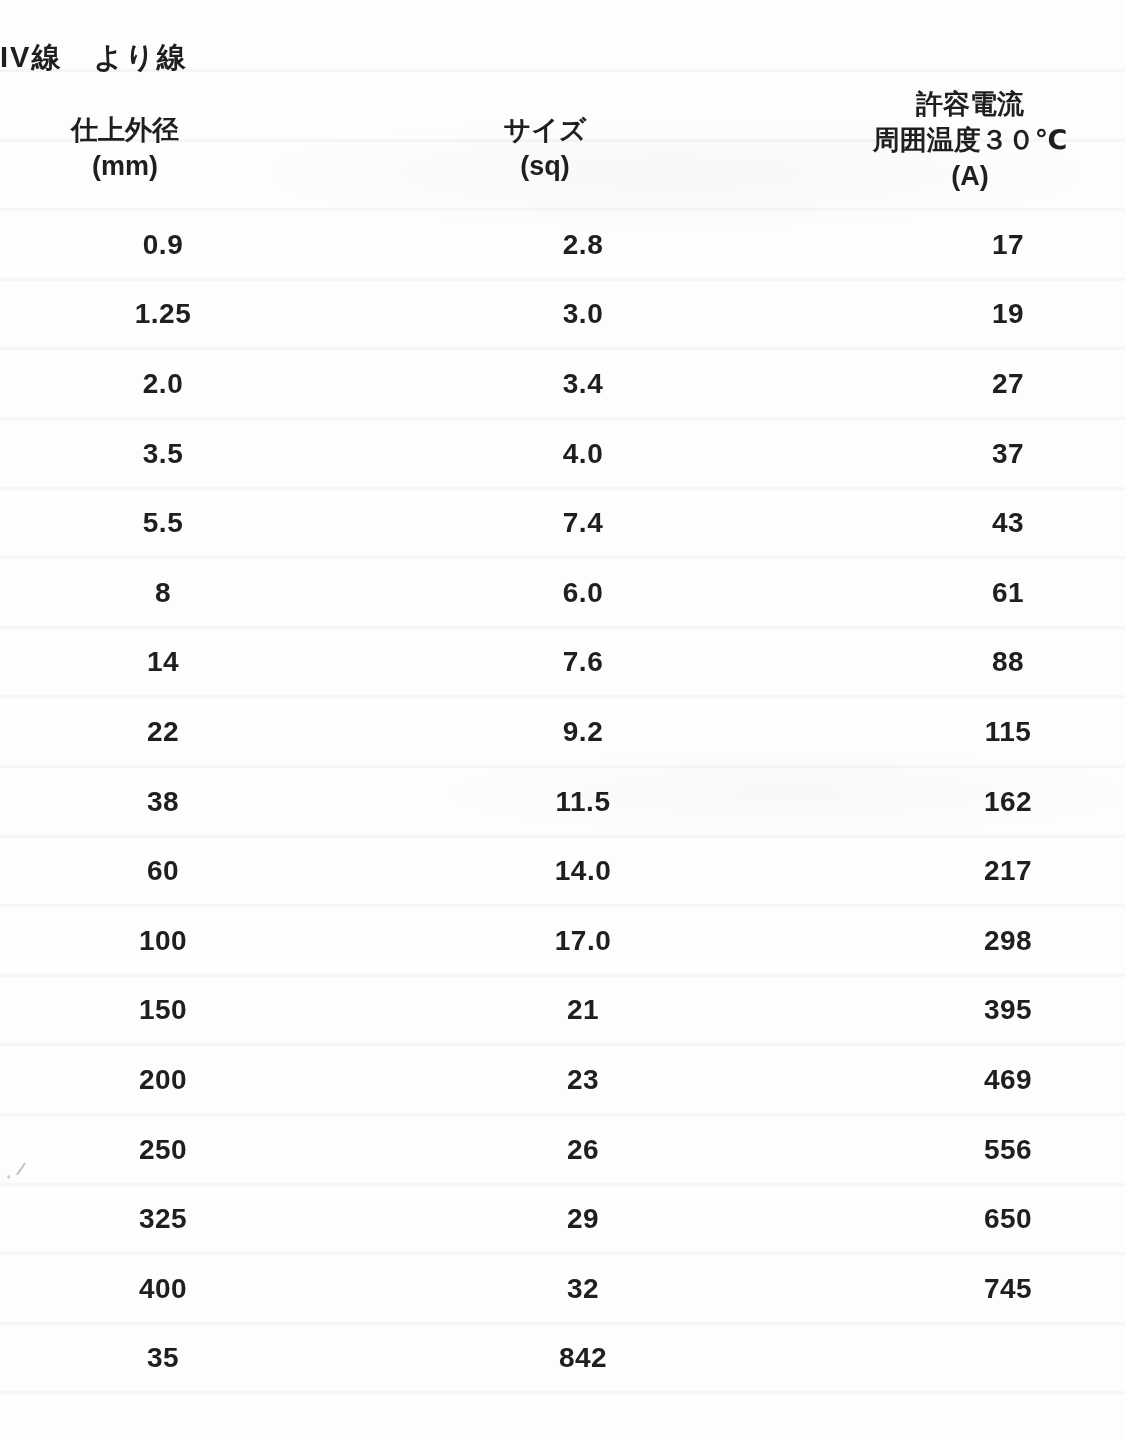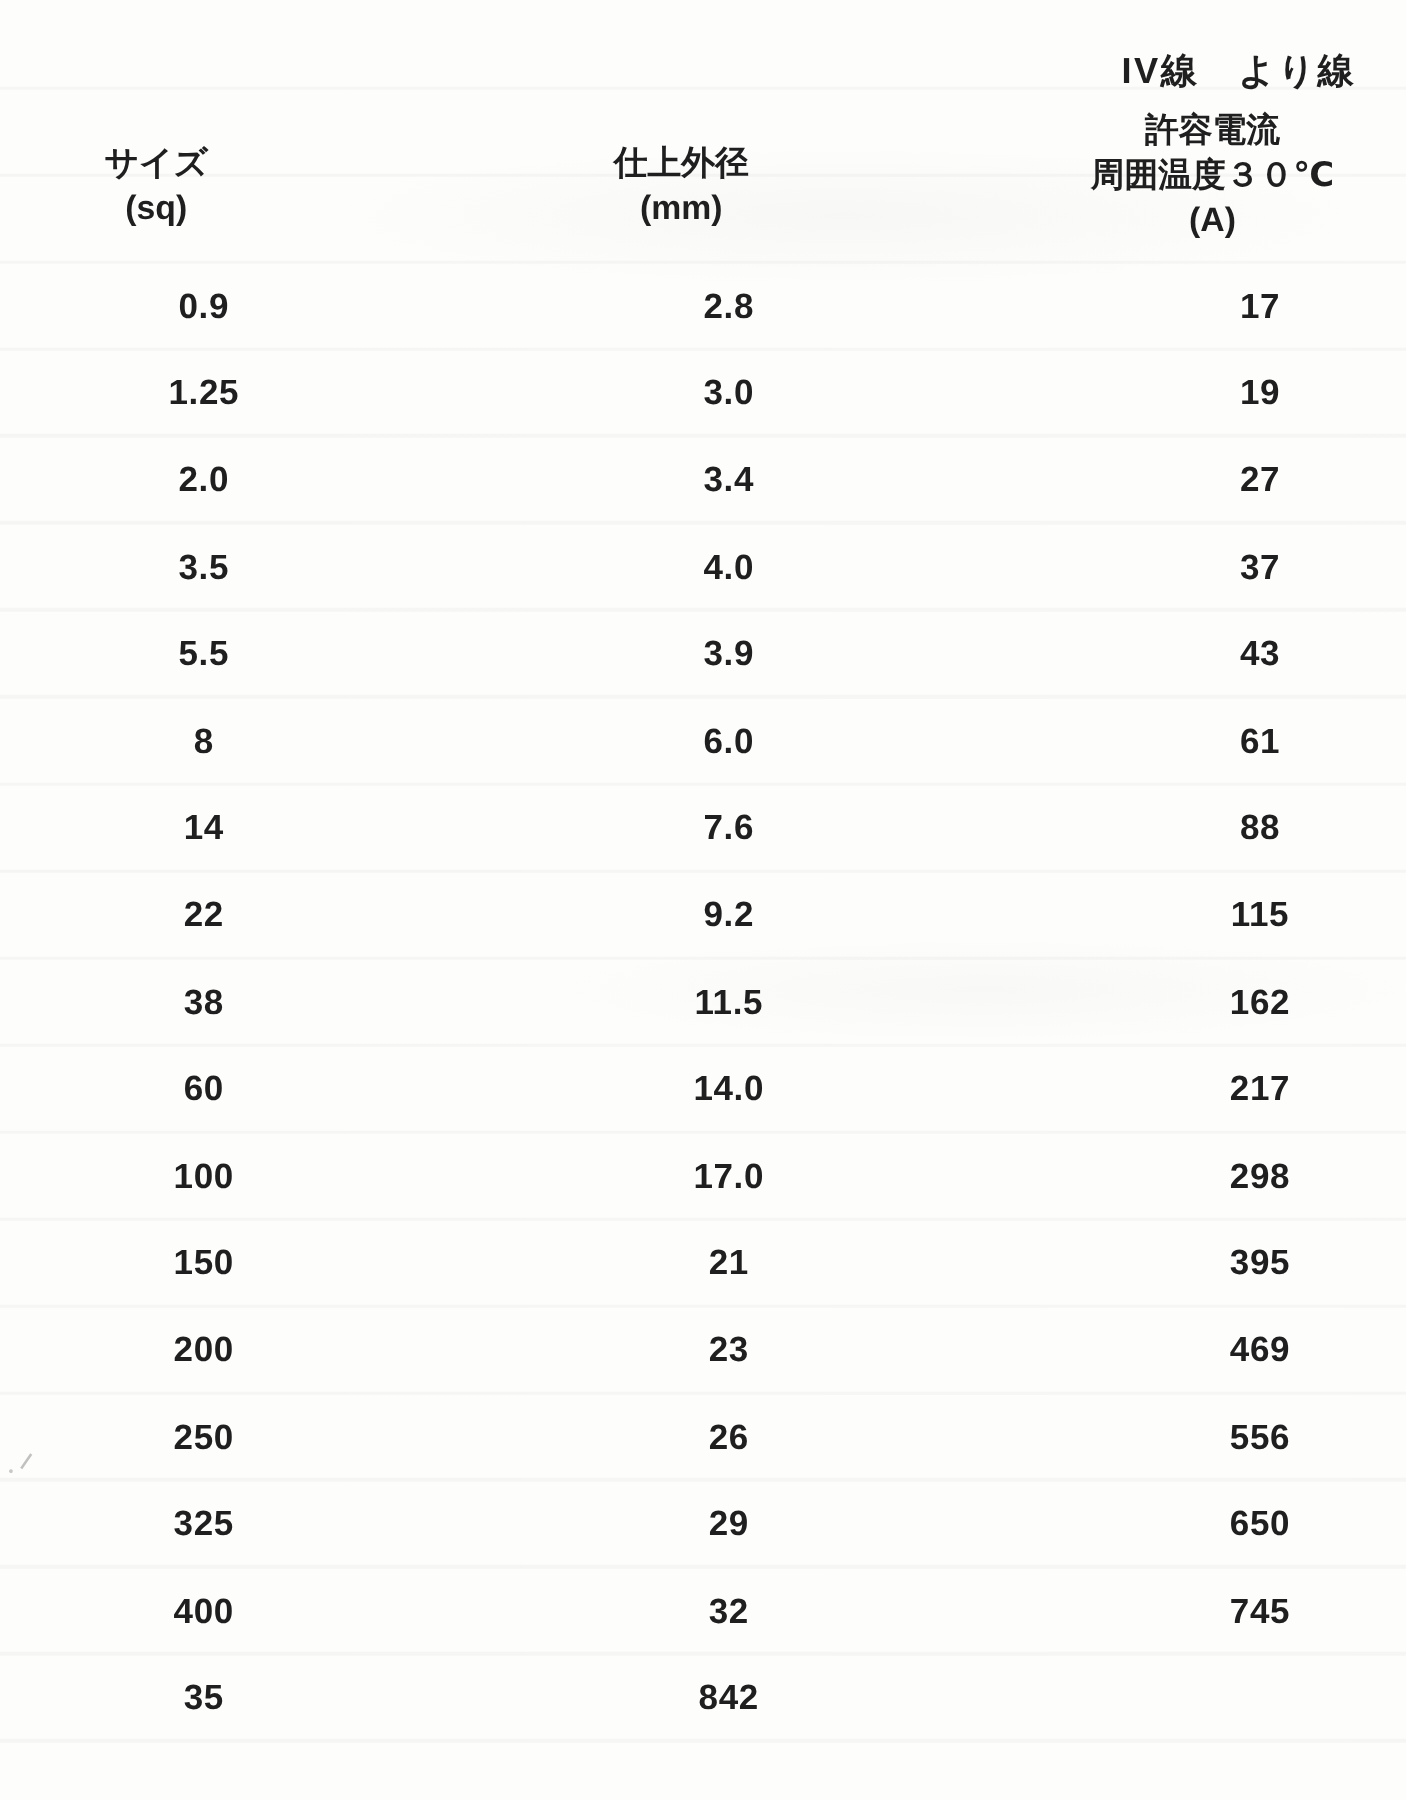--- a/index.html
+++ b/index.html
@@ -18,21 +18,21 @@
     background-position:0 0,0 0,0 3px;
     font-family:"Liberation Sans","DejaVu Sans",sans-serif;
     color:#1f1f1f;
     overflow:hidden;
     box-sizing:border-box;
     padding-top:36px;
   }
   .title{
     height:42px;
     line-height:42px;
-    text-align:right;
+    text-align:left;
     font-size:29px;
     font-weight:700;
     letter-spacing:2px;
     margin-right:40px; 
   }
   .thead{
     display:grid;
     grid-template-columns:250px 590px 260px;
     margin-top:8px;
   }
@@ -78,26 +78,26 @@
 </style>
 </head>
 <body>
 
 <div class="page">
 
   <div class="title">IV線　より線</div>
 
   <div class="thead">
     <div class="hcell pad2">
+      <div>仕上外径</div>
+      <div>(mm)</div>
+    </div>
+    <div class="hcell pad2">
       <div>サイズ</div>
       <div>(sq)</div>
-    </div>
-    <div class="hcell pad2">
-      <div>仕上外径</div>
-      <div>(mm)</div>
     </div>
     <div class="hcell">
       <div>許容電流</div>
       <div>周囲温度３０℃</div>
       <div>(A)</div>
     </div>
   </div>
 
   <div class="tbody">
   <div class="trow">
@@ -119,21 +119,21 @@
   </div>
 
   <div class="trow">
     <div class="tcell">3.5</div>
     <div class="tcell">4.0</div>
     <div class="tcell">37</div>
   </div>
 
   <div class="trow">
     <div class="tcell">5.5</div>
-    <div class="tcell">3.9</div>
+    <div class="tcell">7.4</div>
     <div class="tcell">43</div>
   </div>
 
   <div class="trow">
     <div class="tcell">8</div>
     <div class="tcell">6.0</div>
     <div class="tcell">61</div>
   </div>
 
   <div class="trow">

